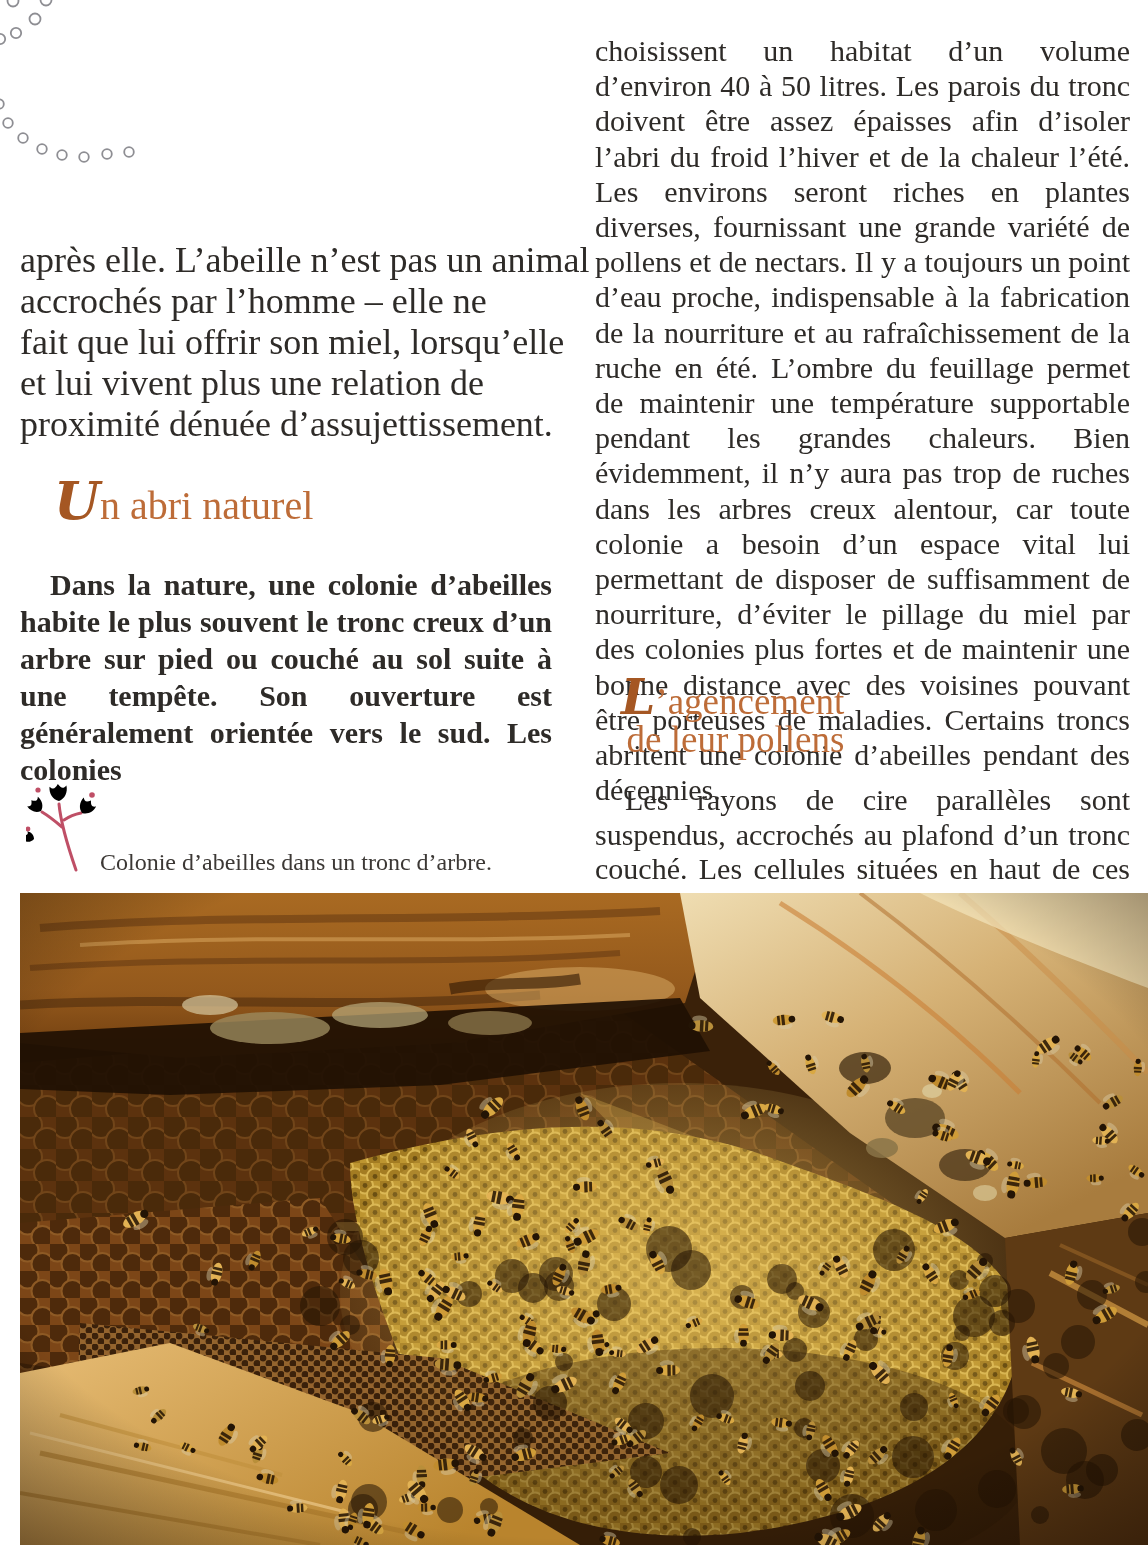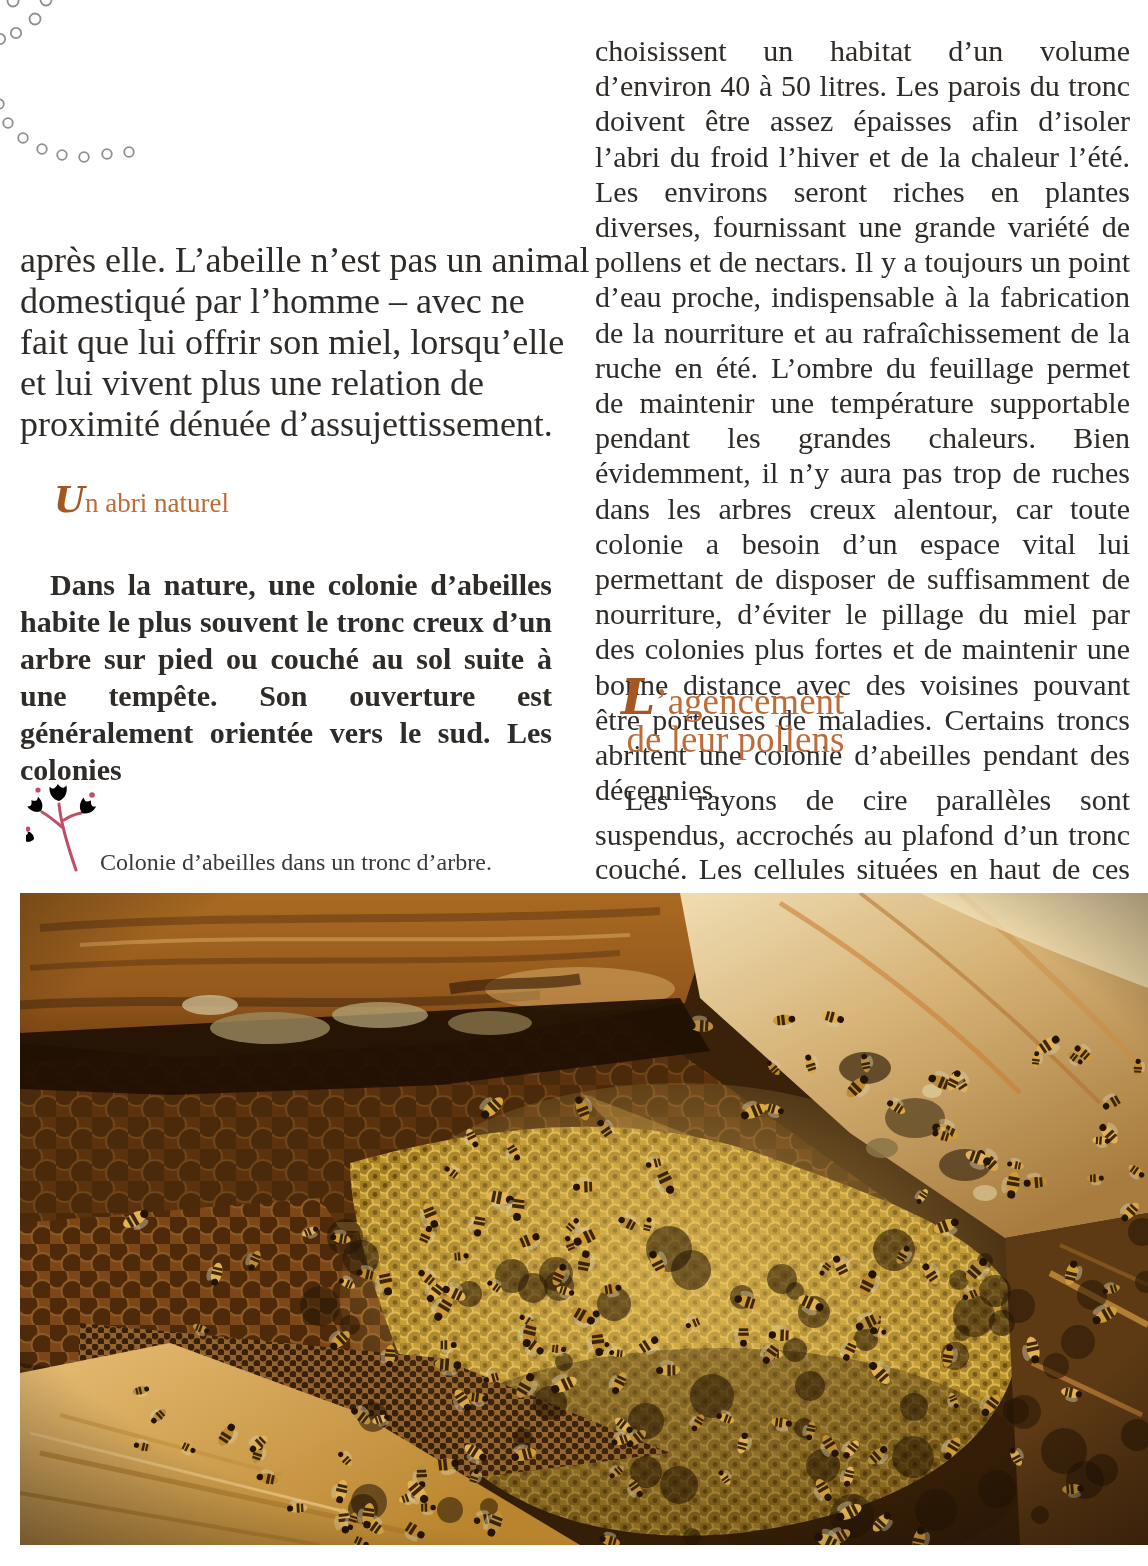--- a/index.html
+++ b/index.html
@@ -7,21 +7,21 @@
     position:relative; width:1148px; height:1566px; background:#fff; overflow:hidden;
     font-family:"Liberation Serif", serif; color:var(--ink,#2e2b28);
   }
   
   .circles { position:absolute; left:0; top:0; }
   .circles circle { fill:none; stroke:var(--decor-circle,#8e8e93); stroke-width:1.8px; }
 
   
   .intro { position:absolute; left:20px; top:240px; font-size:36px; line-height:41px; white-space:nowrap; }
   h2.sect { position:absolute; margin:0; font-weight:400; color:var(--accent,#bd6c38); }
-  #h-abri { left:54px; top:479px; font-size:27px; line-height:42px; }
+  #h-abri { left:54px; top:479px; font-size:40px; line-height:42px; }
   #h-agencement { left:621px; top:678px; font-size:37px; line-height:38px;text-align:right; }
   .initial {
     font-family:"DejaVu Serif", serif; font-style:italic; font-weight:bold;
     font-size:1.32em; color:var(--accent-initial,#a55723);
     letter-spacing:-1px; margin-right:1px;
   }
   .body-par { position:absolute; font-size:30px; text-align:justify; }
   #para-abri  { left:20px;  top:536px; width:532px; line-height:37px; text-indent:30px;font-weight:bold; }
   #para-right1{ left:595px; top:3px;   width:535px; line-height:35.2px; }
   #para-right2{ left:595px; top:753px; width:535px; line-height:34.5px; text-indent:30px; }
@@ -50,21 +50,21 @@
       <circle cx="23" cy="138" r="4.8"></circle>
     <circle cx="42" cy="149" r="4.8"></circle>
       <circle cx="62" cy="155" r="4.8"></circle>
     <circle cx="84" cy="157" r="4.8"></circle>
       <circle cx="107" cy="154" r="4.8"></circle>
     <circle cx="129" cy="152" r="4.8"></circle>
   </svg>
 
   <div class="intro">
     <div>après elle. L’abeille n’est pas un animal</div>
-    <div>domestiqué par l’homme – avec ne</div>
+    <div>accrochés par l’homme – elle ne</div>
     <div>fait que lui offrir son miel, lorsqu’elle</div>
     <div>et lui vivent plus une relation de</div>
     <div>proximité dénuée d’assujettissement.</div>
   </div>
 
   <h2 class="sect" id="h-abri"><span class="initial">U</span><span>n abri naturel</span></h2>
 
   <p class="body-par" id="para-abri">Dans la nature, une colonie d’abeilles habite le plus souvent le tronc creux d’un arbre sur pied ou couché au sol suite à une tempête. Son ouverture est généralement orientée vers le sud. Les colonies</p>
 
   <svg class="flower" width="72" height="100" viewBox="0 0 72 100">

